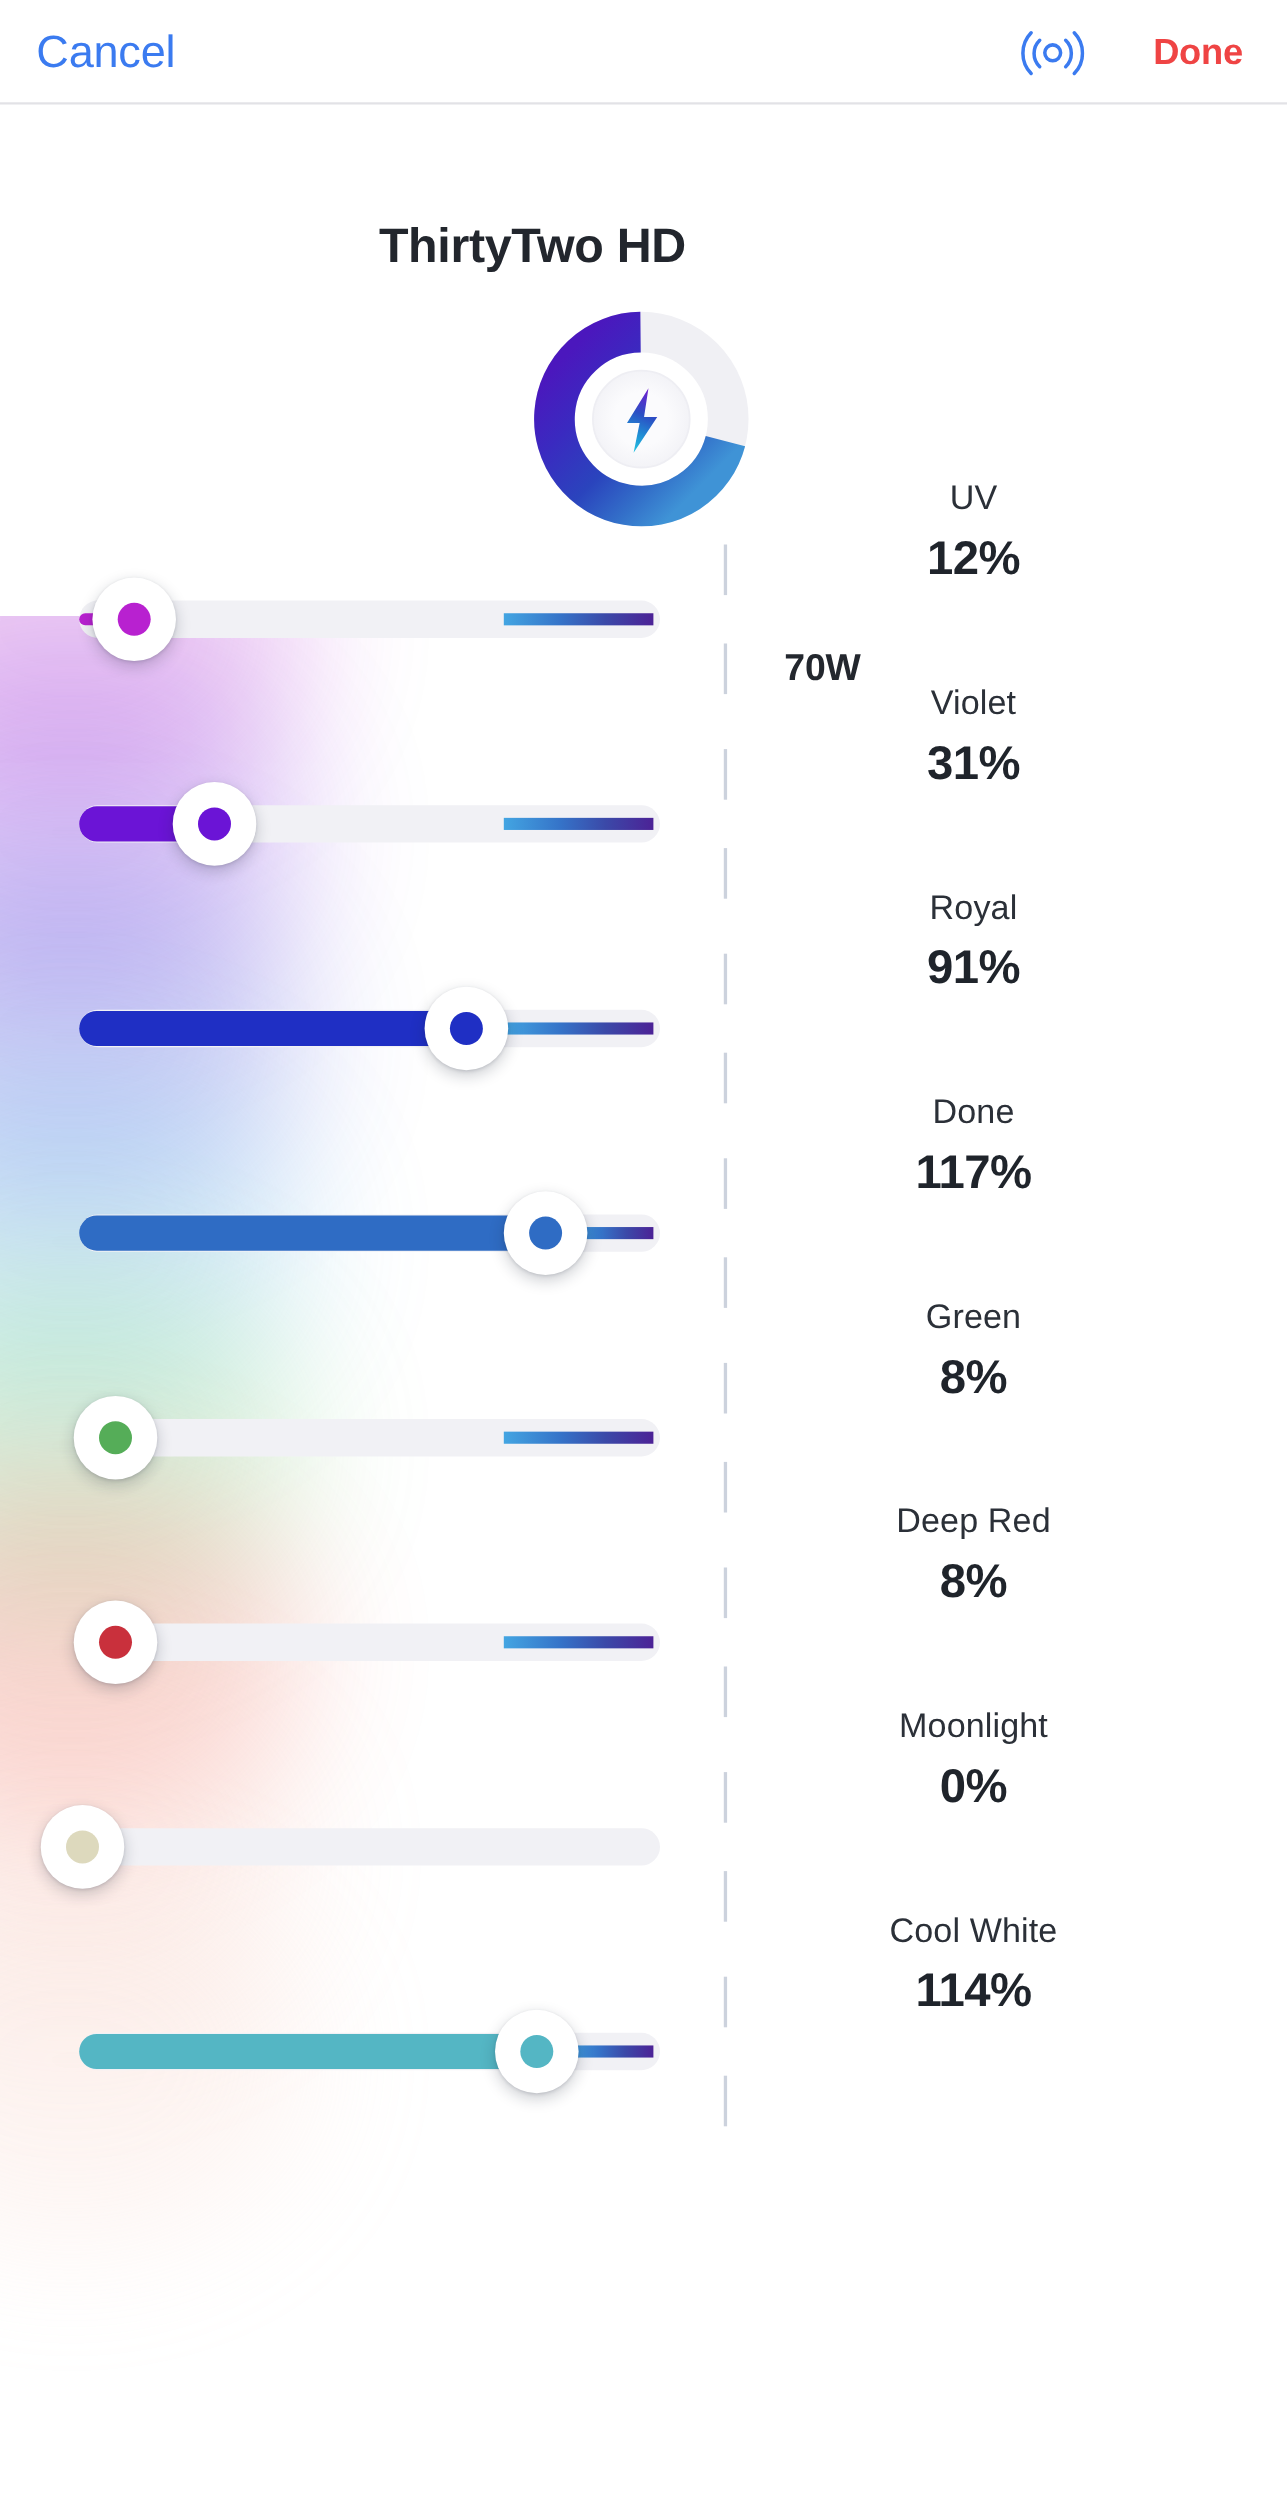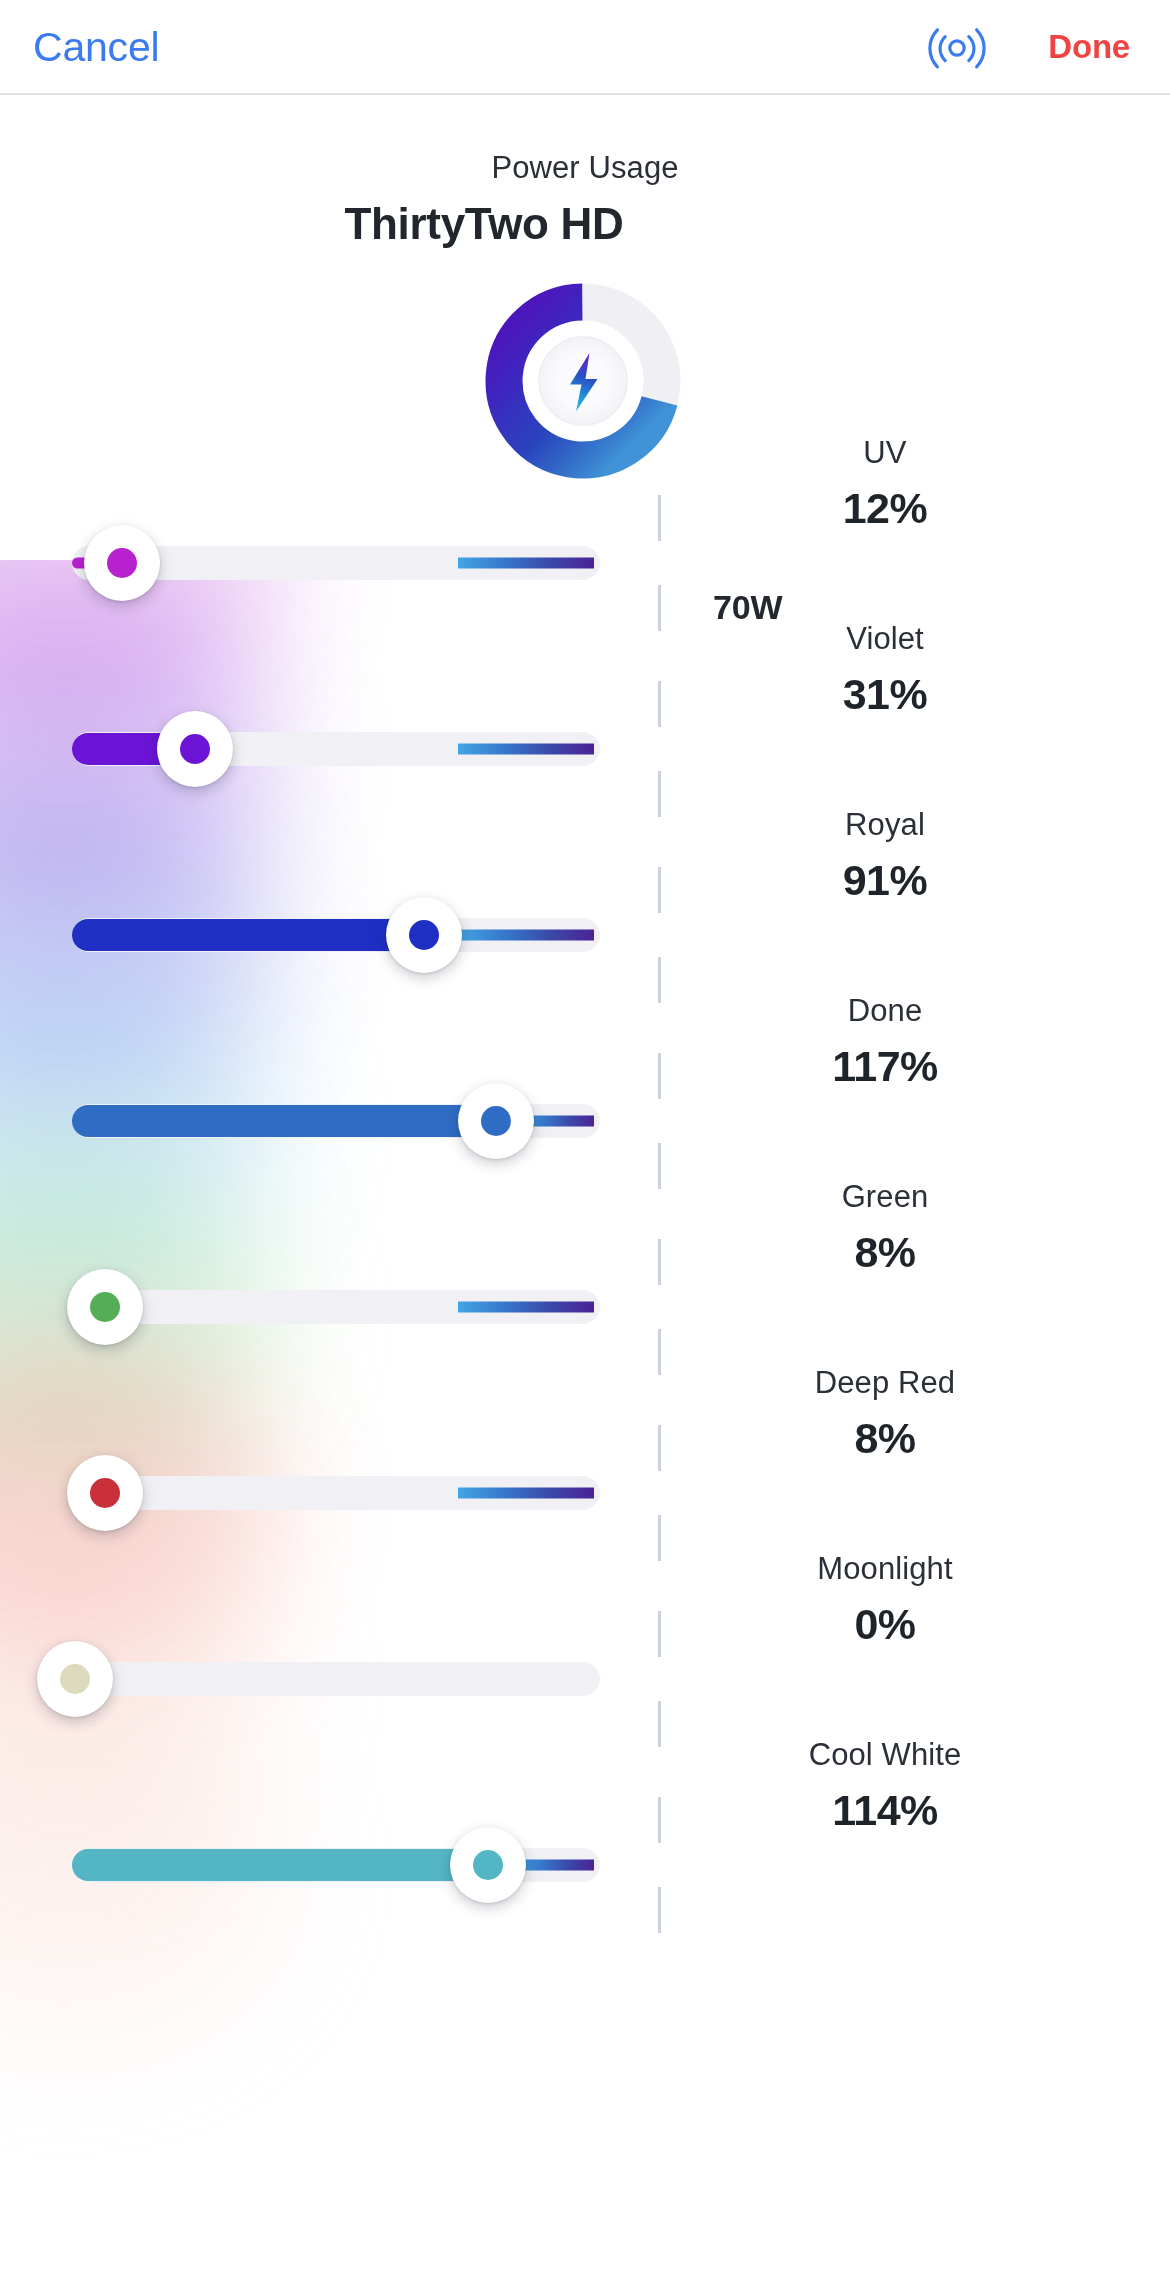--- a/index.html
+++ b/index.html
@@ -258,21 +258,20 @@
           <path d="M40.8 42.6 A16.6 16.6 0 0 0 40.8 18.6"></path>
           <path d="M9.4 48.8 A26.6 26.6 0 0 1 9.4 11.8"></path>
           <path d="M48.6 48.8 A26.6 26.6 0 0 0 48.6 11.8"></path>
         </g>
       </svg>
     </div>
 
     <div class="nav-done">Done</div>
   </div>
 
-  <div class="power-label">Power Usage</div>
   <div class="device-name">ThirtyTwo HD</div>
 
   <div class="gauge-wrap">
     <svg class="gauge-svg" viewBox="0 0 196 196">
       <defs>
         <linearGradient id="arcGrad" x1="0.16" y1="0.04" x2="0.92" y2="0.82">
           <stop offset="0%" stop-color="#4b17bd"></stop>
           <stop offset="28%" stop-color="#3a2ac0"></stop>
           <stop offset="58%" stop-color="#2a44bd"></stop>
           <stop offset="82%" stop-color="#3370c9"></stop>

